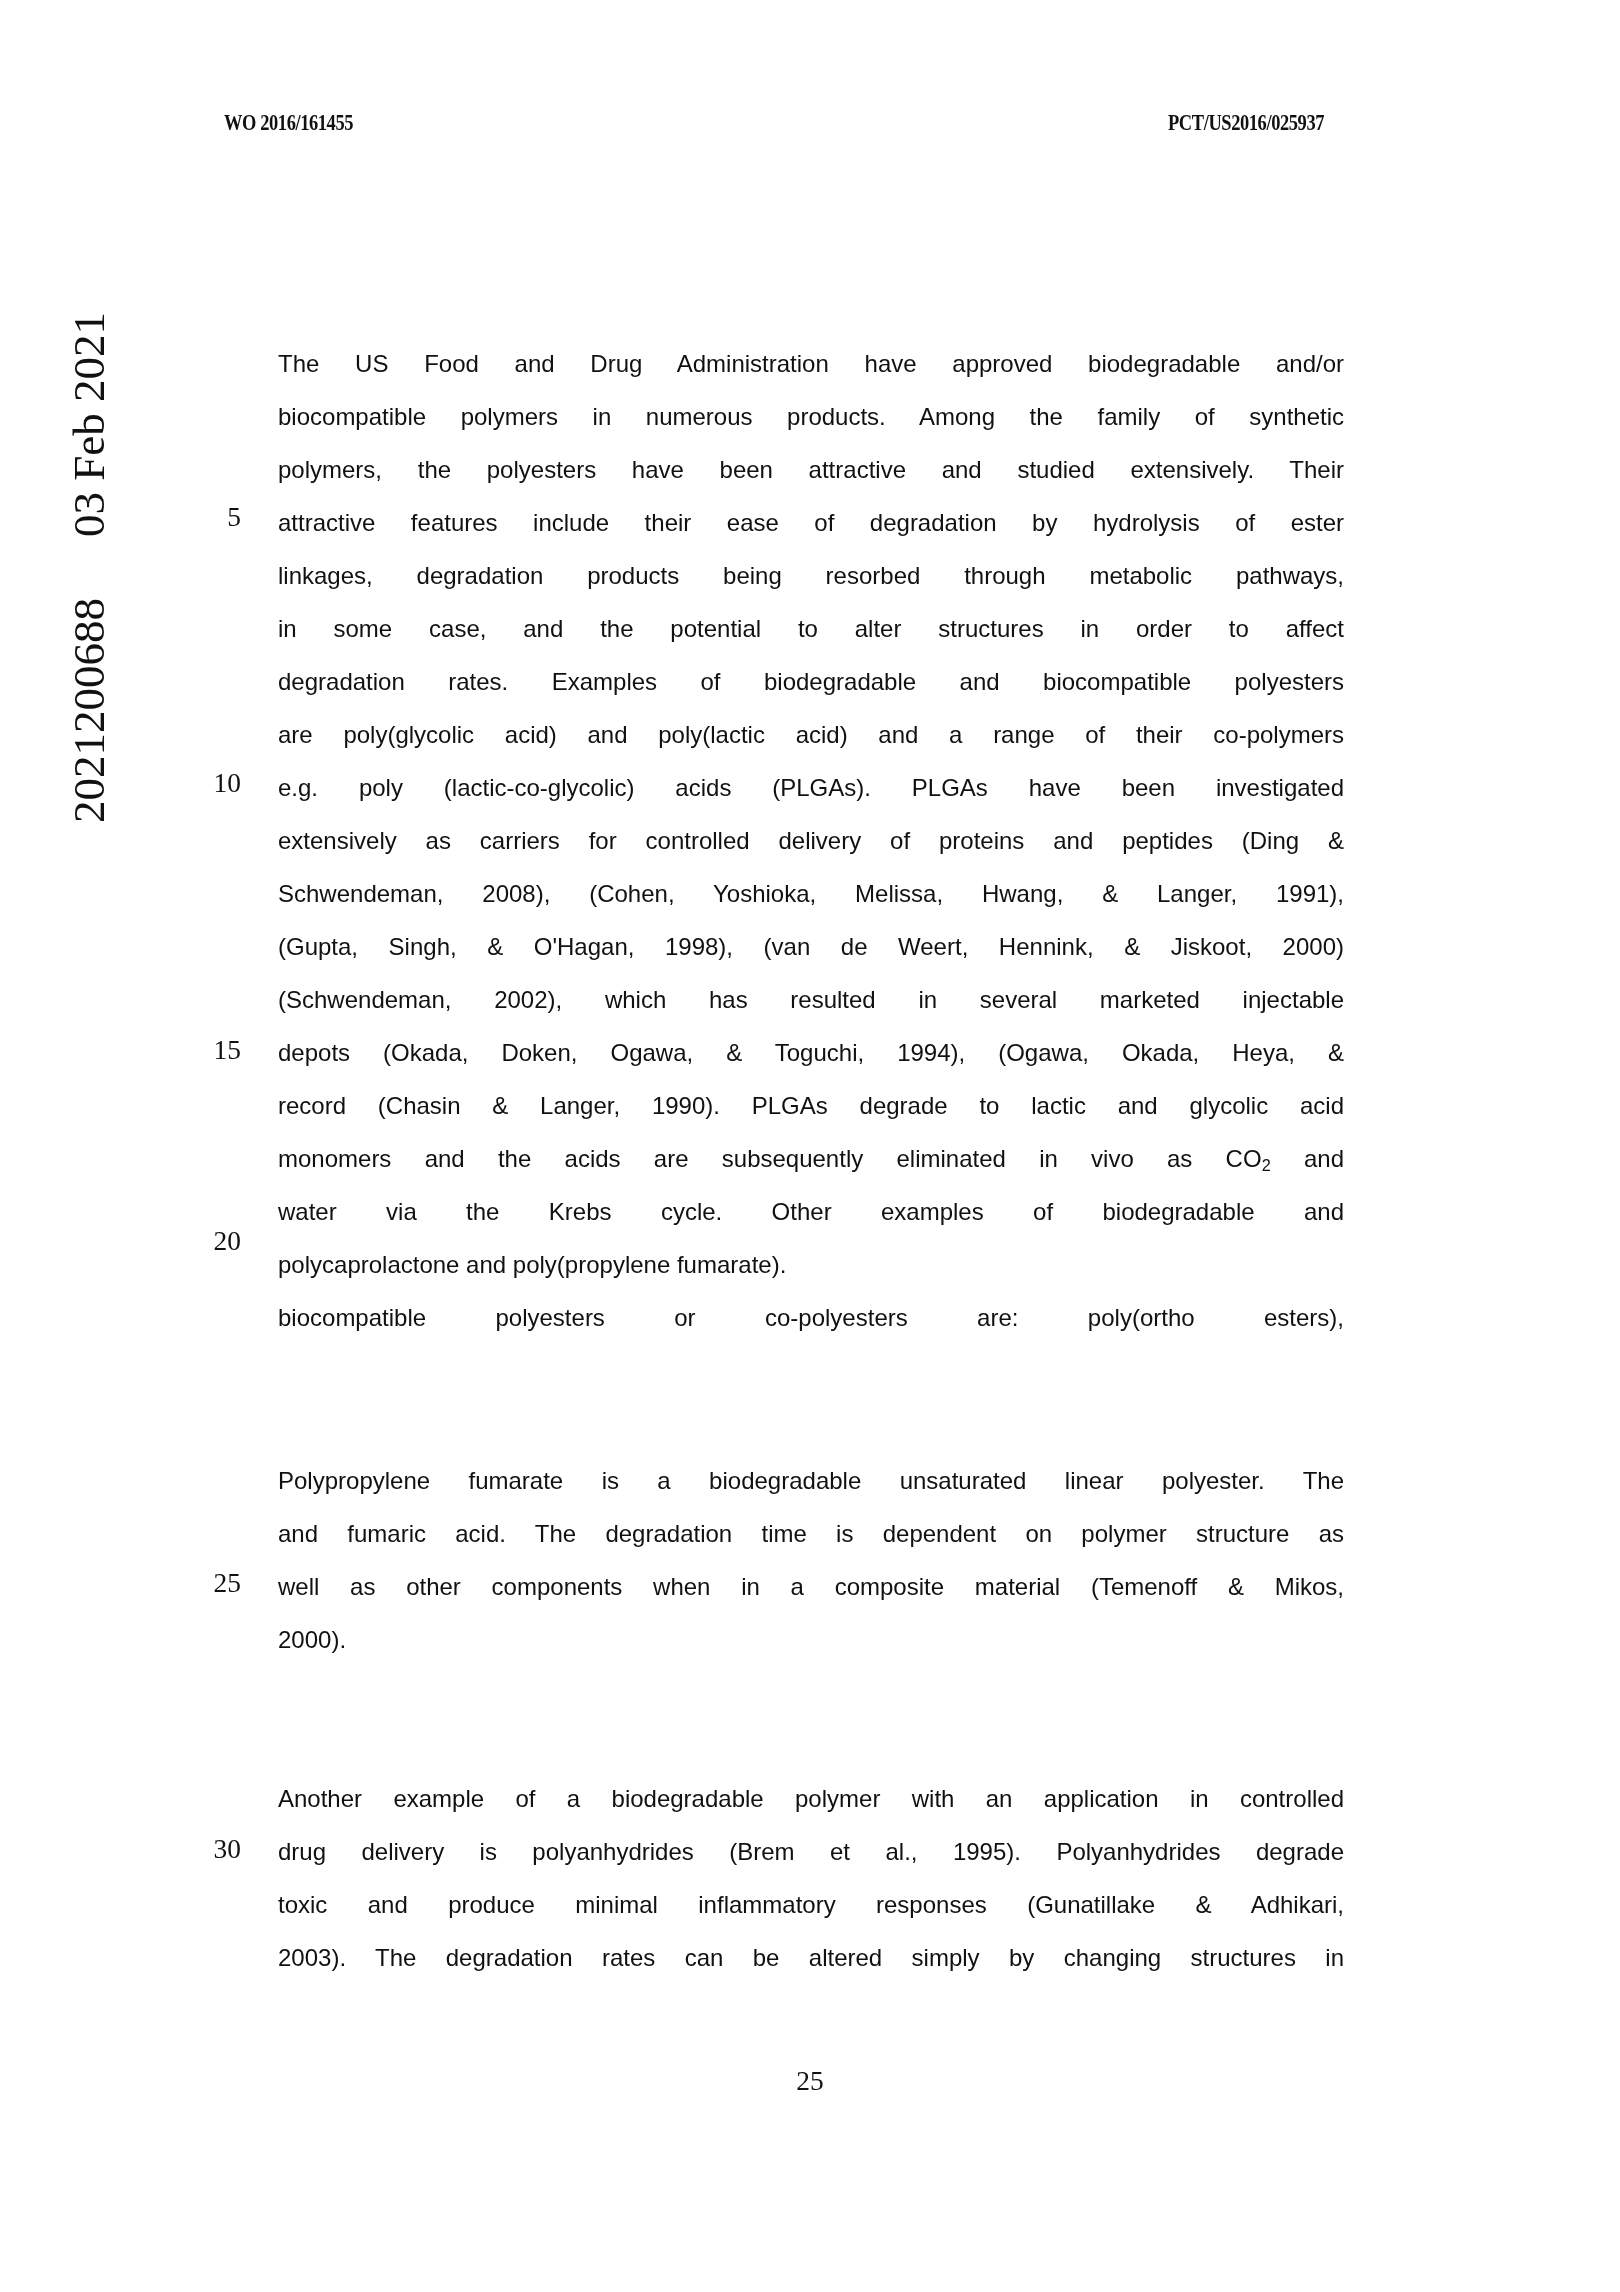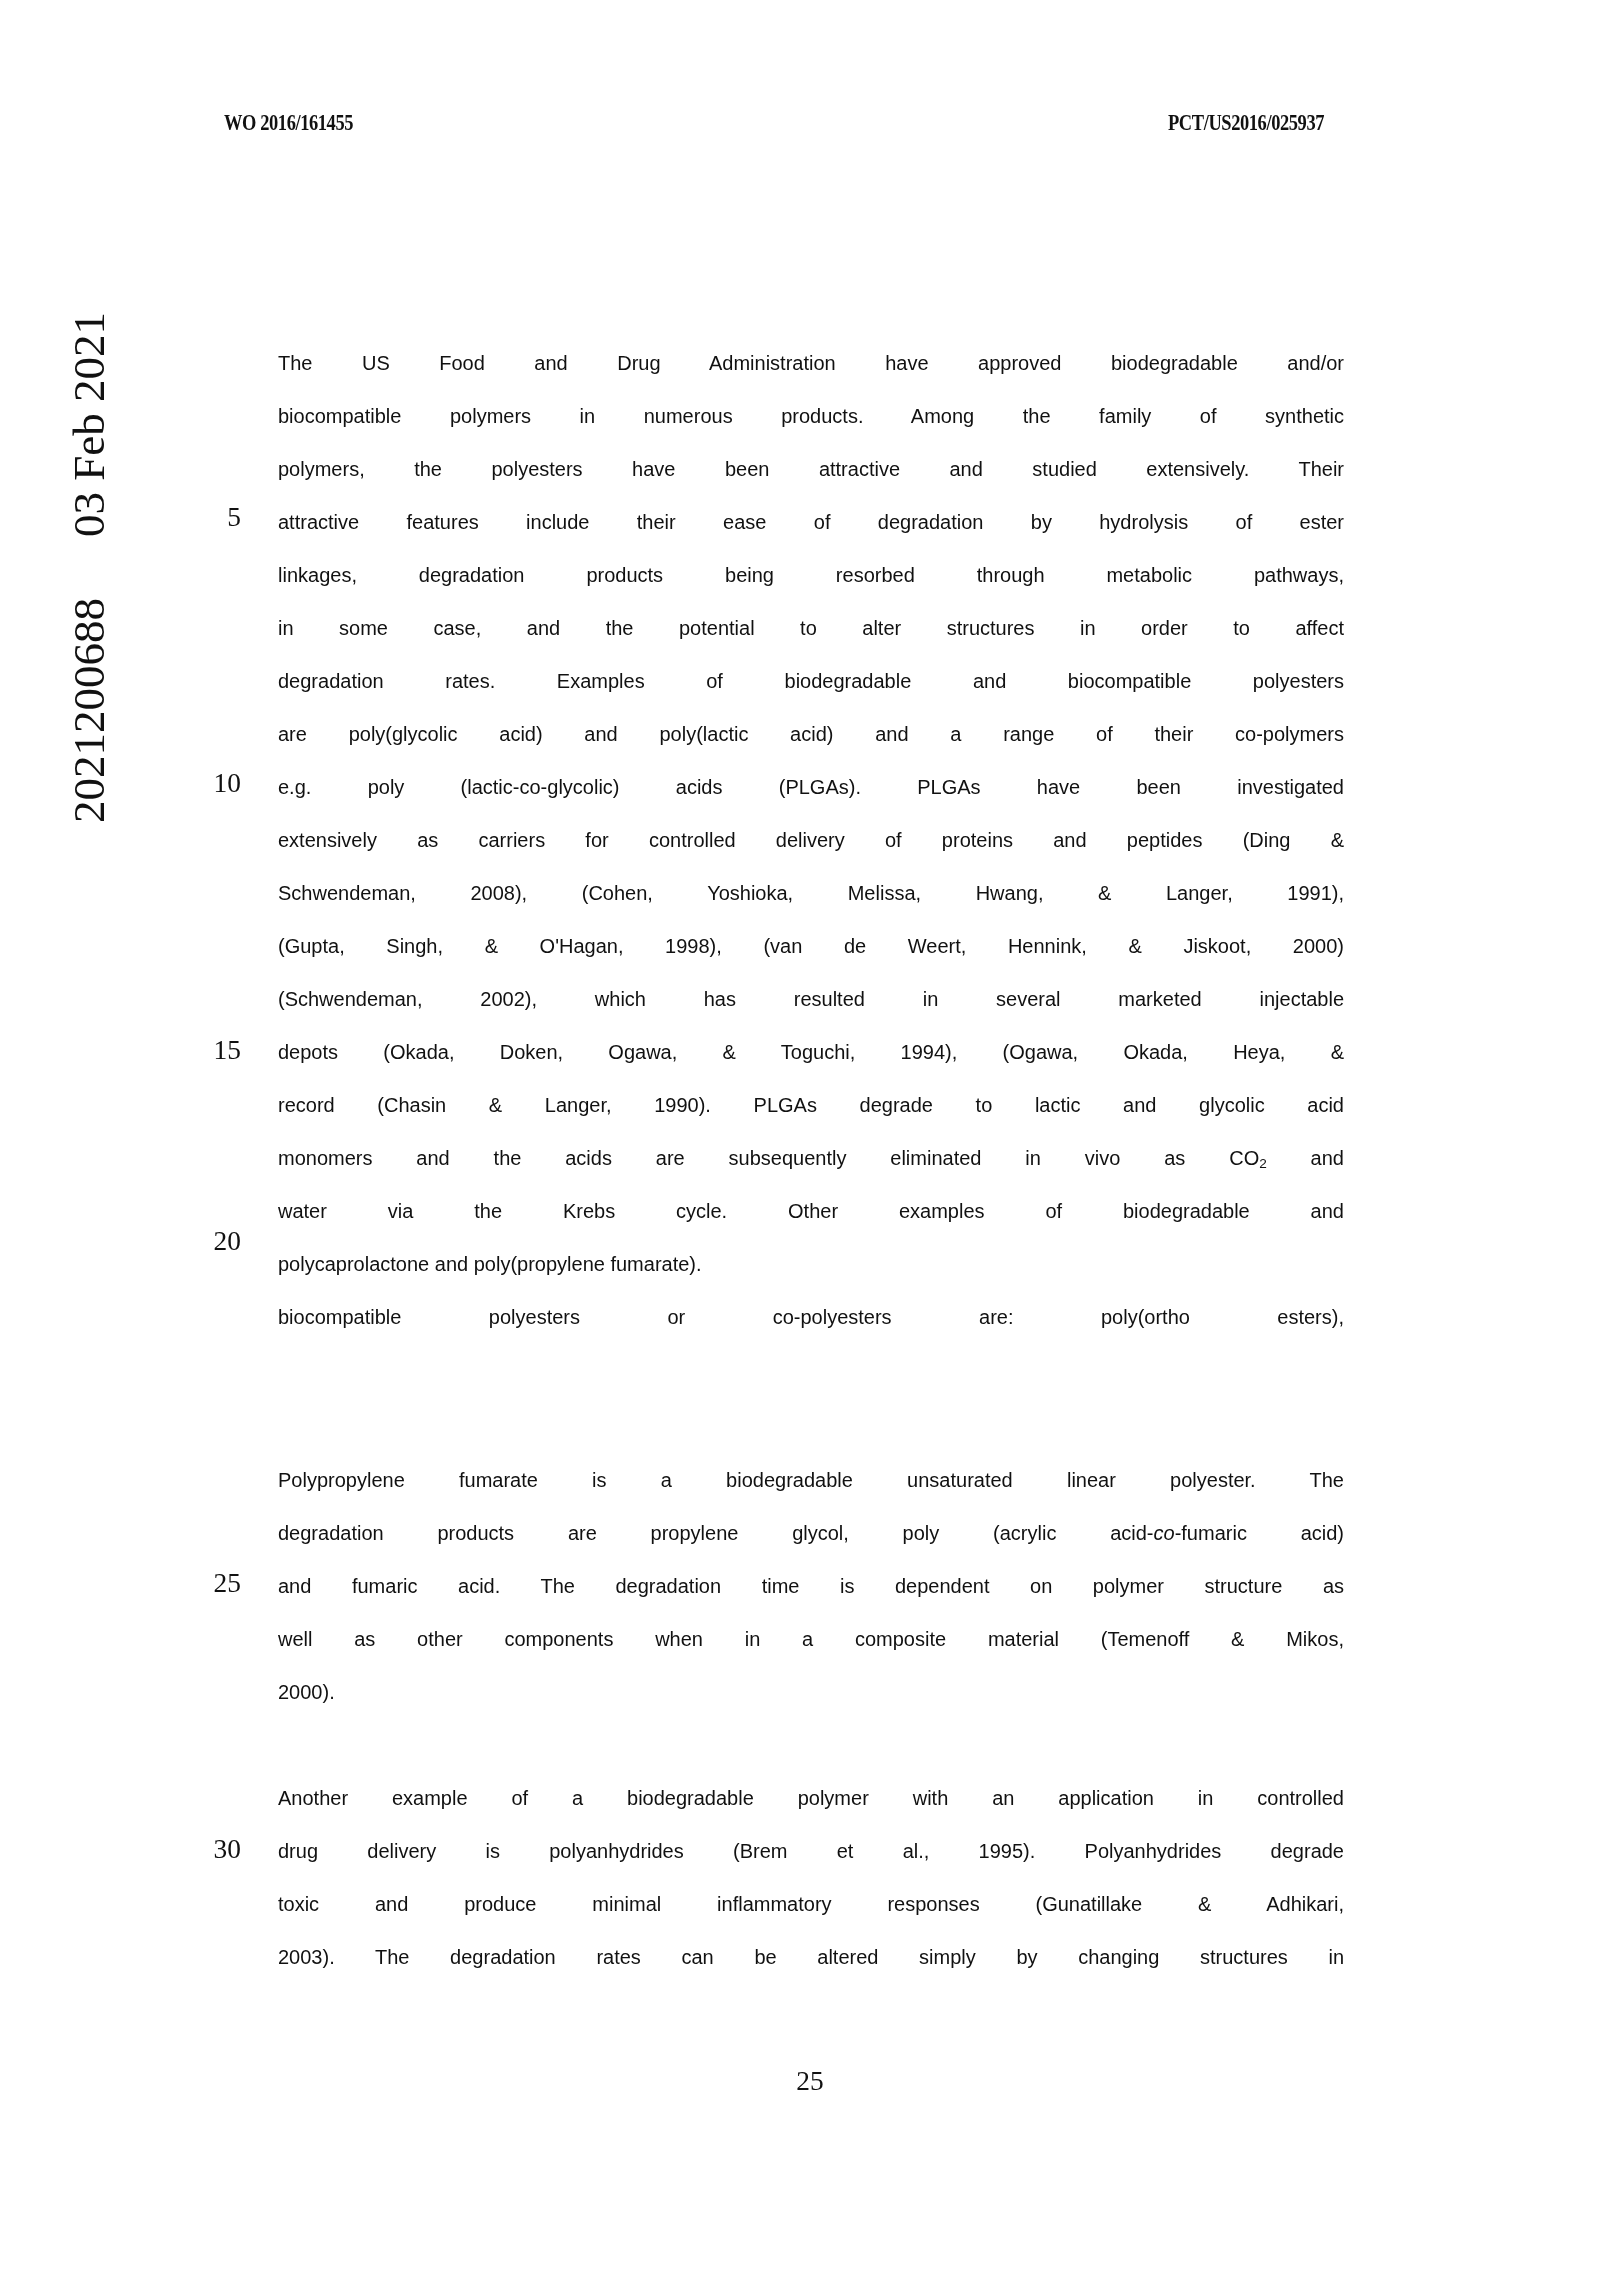--- a/index.html
+++ b/index.html
@@ -1,21 +1,21 @@
 <!DOCTYPE html>
 <html><head>
 <meta charset="utf-8">
 <style>
   html, body { margin:0; padding:0; background:#ffffff; }
   body { width:1620px; height:2293px; position:relative; overflow:hidden; color:#111; }
   .hdr { position:absolute; top:110px; font-family:"Liberation Serif", serif; font-weight:bold; font-size:22.5px; letter-spacing:-0.5px; transform:scaleX(0.82); transform-origin:left top; }
   .hdr-left { left:224px; }
   .hdr-right { left:1168px; }
   .side { position:absolute; left:63px; top:823px; width:627px; height:47px; transform:rotate(-90deg); transform-origin:left top; font-family:"Liberation Serif", serif; font-size:45px; white-space:nowrap; display:flex; gap:61px; }
-  .para { position:absolute; left:278px; width:1066px; font-family:"Liberation Sans", sans-serif; font-size:20px; line-height:53px; text-align:justify; transform-origin:left top; }
+  .para { position:absolute; left:278px; width:1066px; font-family:"Liberation Sans", sans-serif; font-size:24px; line-height:53px; text-align:justify; transform-origin:left top; }
   .line { display:block; height:53px; white-space:nowrap; text-align:justify; text-align-last:justify; overflow:visible; }
   .line.last { text-align-last:left; }
   .ln { position:absolute; left:192px; width:49px; font-family:"Liberation Serif", serif; font-size:27.4px; text-align:right; }
   .pageno { position:absolute; top:2066px; left:0; width:1620px; text-align:center; font-family:"Liberation Serif", serif; font-size:27.4px; }
   sub { font-size:0.68em; vertical-align:-0.25em; line-height:0; }
 </style>
 </head>
 <body>
 
 <div class="hdr hdr-left">WO 2016/161455</div>
@@ -45,21 +45,20 @@
   <span class="line" style="display: block; justify-content: space-between;">
     <span>monomers and the acids are subsequently eliminated in vivo as CO<sub>2</sub><span> and</span></span>
   </span>
   <span class="line">water via the Krebs cycle.  Other examples of biodegradable and</span>
   <span class="line last">polycaprolactone and poly(propylene fumarate).</span>
   <span class="line">biocompatible polyesters or co-polyesters are: poly(ortho esters),</span>
 </div>
 
 <div class="para" style="top:1454px;">
   <span class="line">Polypropylene fumarate is a biodegradable unsaturated linear polyester.  The</span>
-  <span class="line" id="p2l2"><span>degradation products are propylene glycol, poly (acrylic acid-</span><i>co</i><span>-fumaric acid)</span></span>
   <span class="line">and fumaric acid.  The degradation time is dependent on polymer structure as</span>
   <span class="line">well as other components when in a composite material (Temenoff &amp; Mikos,</span>
   <span class="line last">2000).</span>
 </div>
 
 <div class="para" style="top:1772px;">
   <span class="line">Another example of a biodegradable polymer with an application in controlled</span>
   <span class="line">drug delivery is polyanhydrides (Brem et al., 1995).  Polyanhydrides degrade</span>
   <span class="line">toxic and produce minimal inflammatory responses (Gunatillake &amp; Adhikari,</span>
   <span class="line">2003).  The degradation rates can be altered simply by changing structures in</span>

